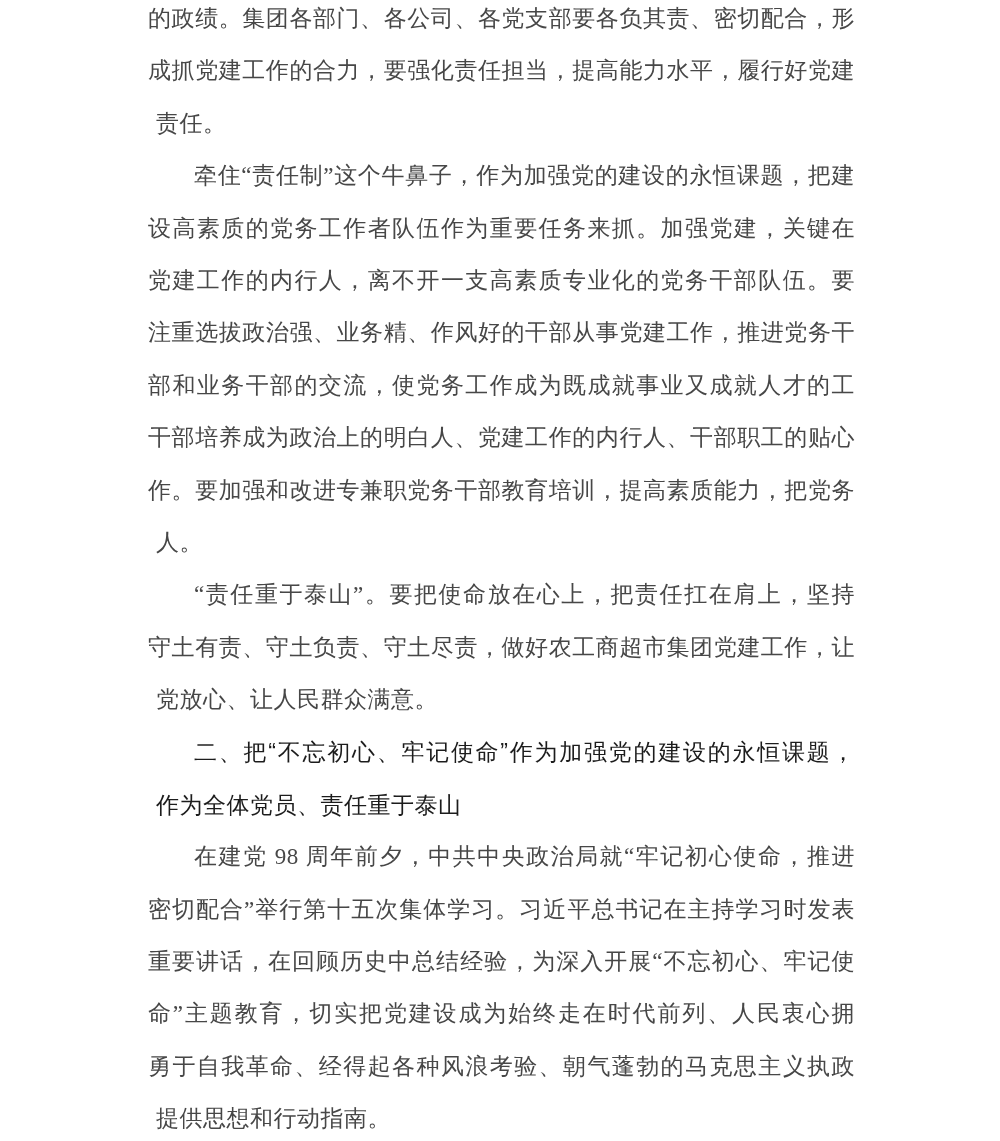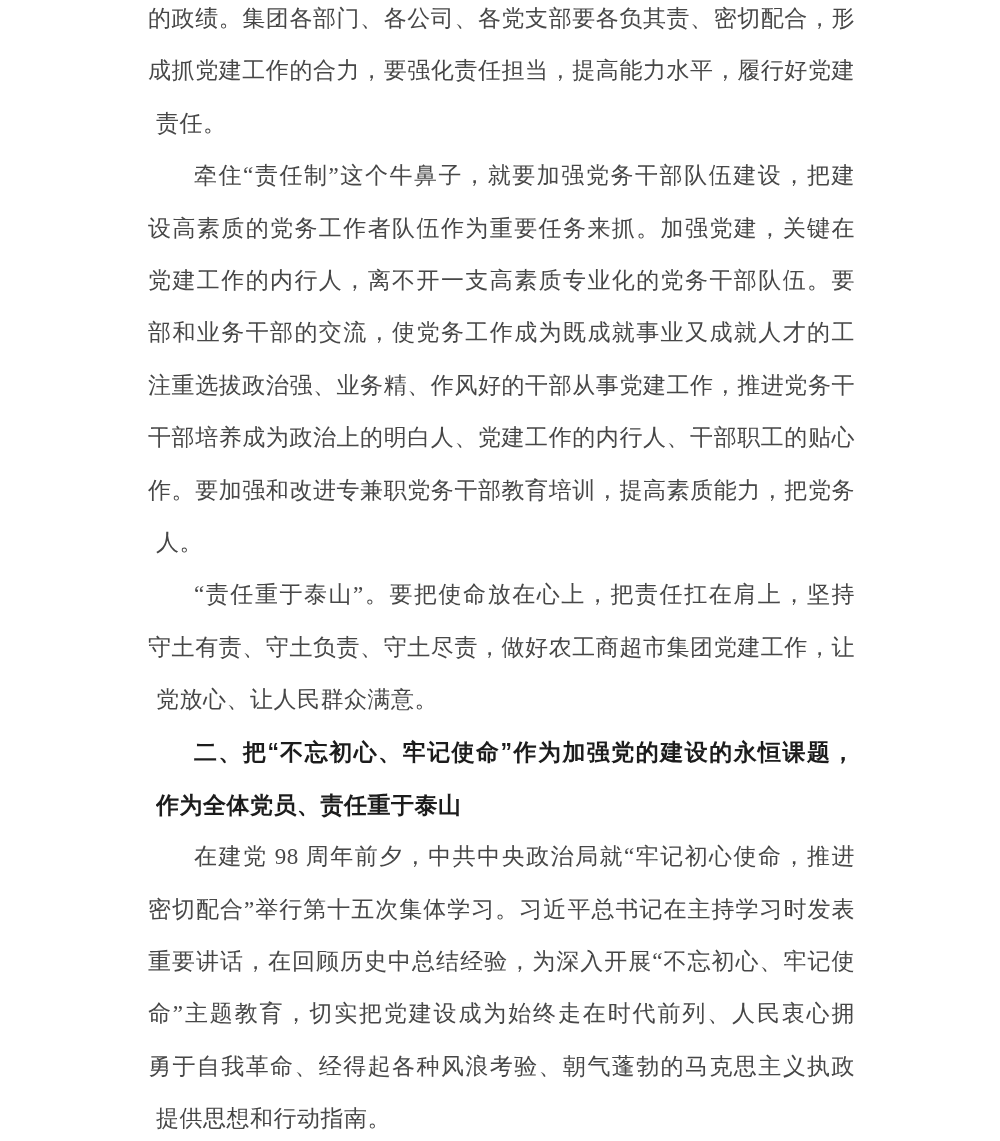--- a/index.html
+++ b/index.html
@@ -39,40 +39,40 @@
   .line.end {
     text-align: left;
     text-align-last: left;
     margin-left: 8px;
   }
   .line.indent {
     text-indent: 46px;
   }
   .para-heading .line {
     font-family: "Liberation Sans", "DejaVu Sans", sans-serif;
-    font-weight: 700;
+    font-weight: 400;
     color: var(--heading-color, #1c1c1c);
   }
 </style>
 </head>
 <body style="background: rgb(255, 255, 255);">
 
 <div class="page" style="background: rgb(255, 255, 255);">
   <div class="text-block" style="--body-color: #474747; --heading-color: #1c1c1c;">
       <div class="paragraph">
         <div class="line">的政绩。集团各部门、各公司、各党支部要各负其责、密切配合，形</div>
         <div class="line">成抓党建工作的合力，要强化责任担当，提高能力水平，履行好党建</div>
         <div class="line end">责任。</div>
       </div>
       <div class="paragraph">
-        <div class="line indent">牵住“责任制”这个牛鼻子，就要加强党务干部队伍建设，把建</div>
+        <div class="line indent">牵住“责任制”这个牛鼻子，作为加强党的建设的永恒课题，把建</div>
         <div class="line">设高素质的党务工作者队伍作为重要任务来抓。加强党建，关键在人。</div>
         <div class="line">党建工作的内行人，离不开一支高素质专业化的党务干部队伍。要</div>
+        <div class="line">注重选拔政治强、业务精、作风好的干部从事党建工作，推进党务干</div>
         <div class="line">部和业务干部的交流，使党务工作成为既成就事业又成就人才的工</div>
-        <div class="line">注重选拔政治强、业务精、作风好的干部从事党建工作，推进党务干</div>
         <div class="line">干部培养成为政治上的明白人、党建工作的内行人、干部职工的贴心</div>
         <div class="line">作。要加强和改进专兼职党务干部教育培训，提高素质能力，把党务</div>
         <div class="line end">人。</div>
       </div>
       <div class="paragraph">
         <div class="line indent">“责任重于泰山”。要把使命放在心上，把责任扛在肩上，坚持</div>
         <div class="line">守土有责、守土负责、守土尽责，做好农工商超市集团党建工作，让</div>
         <div class="line end">党放心、让人民群众满意。</div>
       </div>
       <div class="paragraph para-heading">

